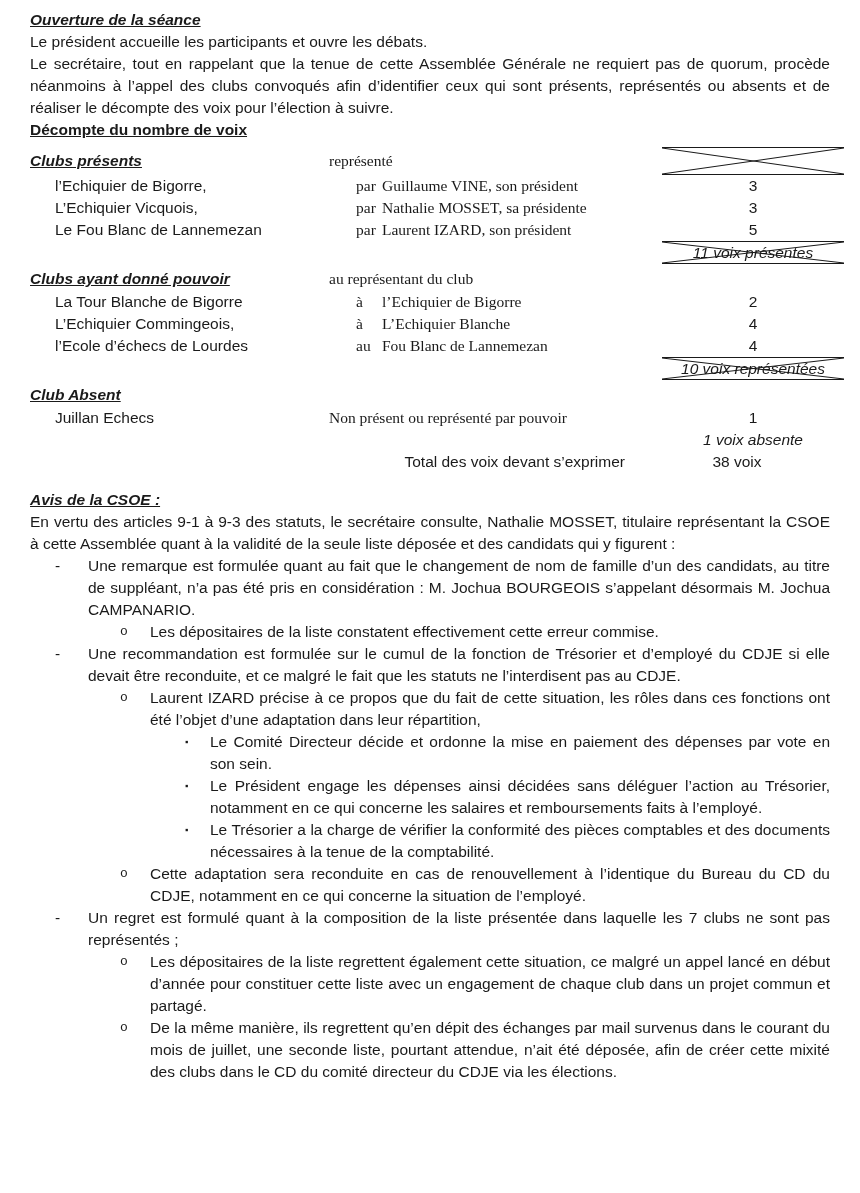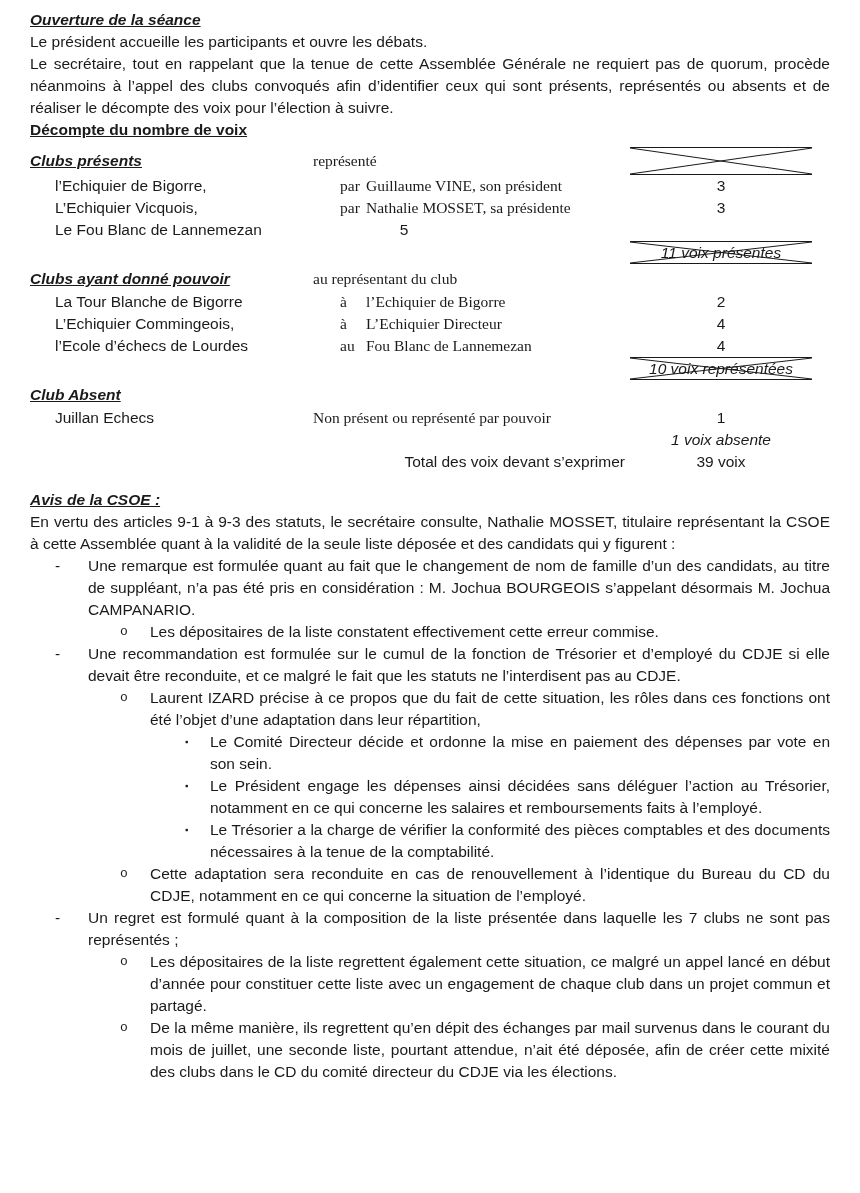--- a/index.html
+++ b/index.html
@@ -15,21 +15,21 @@
   }
   .page { width: 860px; padding: 9px 30px 16px 30px; }
 
   .h-bi { font-weight: 700; font-style: italic; text-decoration: underline; }
   .h-b  { font-weight: 700; text-decoration: underline; }
   .just { text-align: justify; }
   p, .para { margin: 0; }
 
   
   .vote-table { margin-top: 6px; }
-  .row { display: flex; }
+  .row { display: flex; gap: 16px; }
   .c1 { width: 283px; flex: none; }
   .c2 { width: 317px; flex: none; font-family: Liberation Serif, serif; }
   .c3 { width: 182px; flex: none; }
   .club { padding-left: 25px; white-space: nowrap; }
   .prep { display: inline-block; margin-left: 27px; width: 26px; }
   .num { text-align: center; }
 
   .r-header  { height: 28px; }
   .r-header .c1, .r-header .c2 { line-height: 28px; }
   .r-header2 { height: 27px; }
@@ -95,20 +95,21 @@
       <div class="c2"><span class="prep">par</span><span>Guillaume VINE, son président</span></div>
       <div class="c3 num">3</div>
     </div>
     <div class="row r-club">
       <div class="c1 club">L’Echiquier Vicquois,</div>
       <div class="c2"><span class="prep">par</span><span>Nathalie MOSSET, sa présidente</span></div>
       <div class="c3 num">3</div>
     </div>
     <div class="row r-club">
       <div class="c1 club">Le Fou Blanc de Lannemezan</div>
+      <div class="c2"><span class="prep">par</span><span>Laurent IZARD, son président</span></div>
       <div class="c3 num">5</div>
     </div>
 
     <div class="row r-sum">
       <div class="c1"></div>
       <div class="c2"></div>
       <div class="c3">
         <div class="xbox">
           <svg viewBox="0 0 100 100" preserveAspectRatio="none">
             <line x1="0" y1="0" x2="100" y2="100" stroke="#1a1a1a" stroke-width="1" vector-effect="non-scaling-stroke"></line>
@@ -125,21 +126,21 @@
       <div class="c3"></div>
     </div>
 
     <div class="row r-club">
       <div class="c1 club">La Tour Blanche de Bigorre</div>
       <div class="c2"><span class="prep">à</span><span>l’Echiquier de Bigorre</span></div>
       <div class="c3 num">2</div>
     </div>
     <div class="row r-club">
       <div class="c1 club">L’Echiquier Commingeois,</div>
-      <div class="c2"><span class="prep">à</span><span>L’Echiquier Directeur</span></div>
+      <div class="c2"><span class="prep">à</span><span>L’Echiquier Blanche</span></div>
       <div class="c3 num">4</div>
     </div>
     <div class="row r-club">
       <div class="c1 club">l’Ecole d’échecs de Lourdes</div>
       <div class="c2"><span class="prep">au</span><span>Fou Blanc de Lannemezan</span></div>
       <div class="c3 num">4</div>
     </div>
 
     <div class="row r-sum">
       <div class="c1"></div>
@@ -168,21 +169,21 @@
     </div>
 
     <div class="row r-plain">
       <div class="c1"></div>
       <div class="c2"></div>
       <div class="c3 plain-sum">1 voix absente</div>
     </div>
 
     <div class="row r-total">
       <div class="t-label">Total des voix devant s’exprimer</div>
-      <div class="t-value">39 voix</div>
+      <div class="t-value">38 voix</div>
     </div>
   </div>
 
   <div class="h-bi avis-title">Avis de la CSOE :</div>
   <p class="para just">En vertu des articles 9-1 à 9-3 des statuts, le secrétaire consulte, Nathalie MOSSET, titulaire représentant la CSOE à cette Assemblée quant à la validité de la seule liste déposée et des candidats qui y figurent :</p>
 
   <div class="list">
 
     <div class="li li1">
       <span class="mark">-</span><span>Une remarque est formulée quant au fait que le changement de nom de famille d’un des candidats, au titre de suppléant, n’a pas été pris en considération : M. Jochua BOURGEOIS s’appelant désormais M. Jochua CAMPANARIO.</span>

